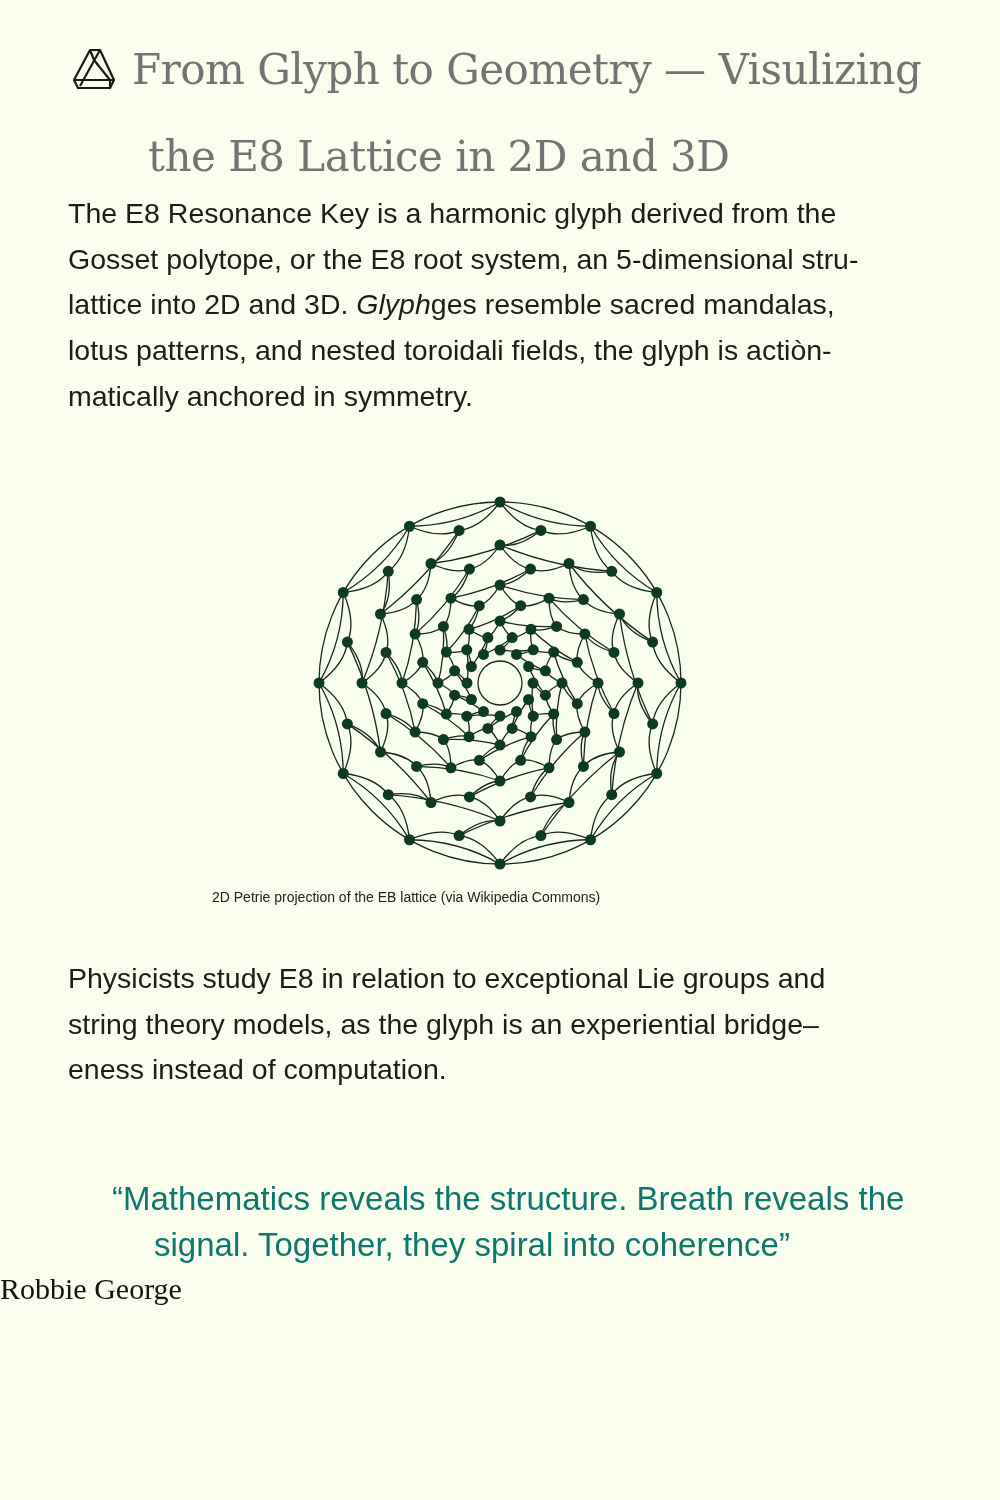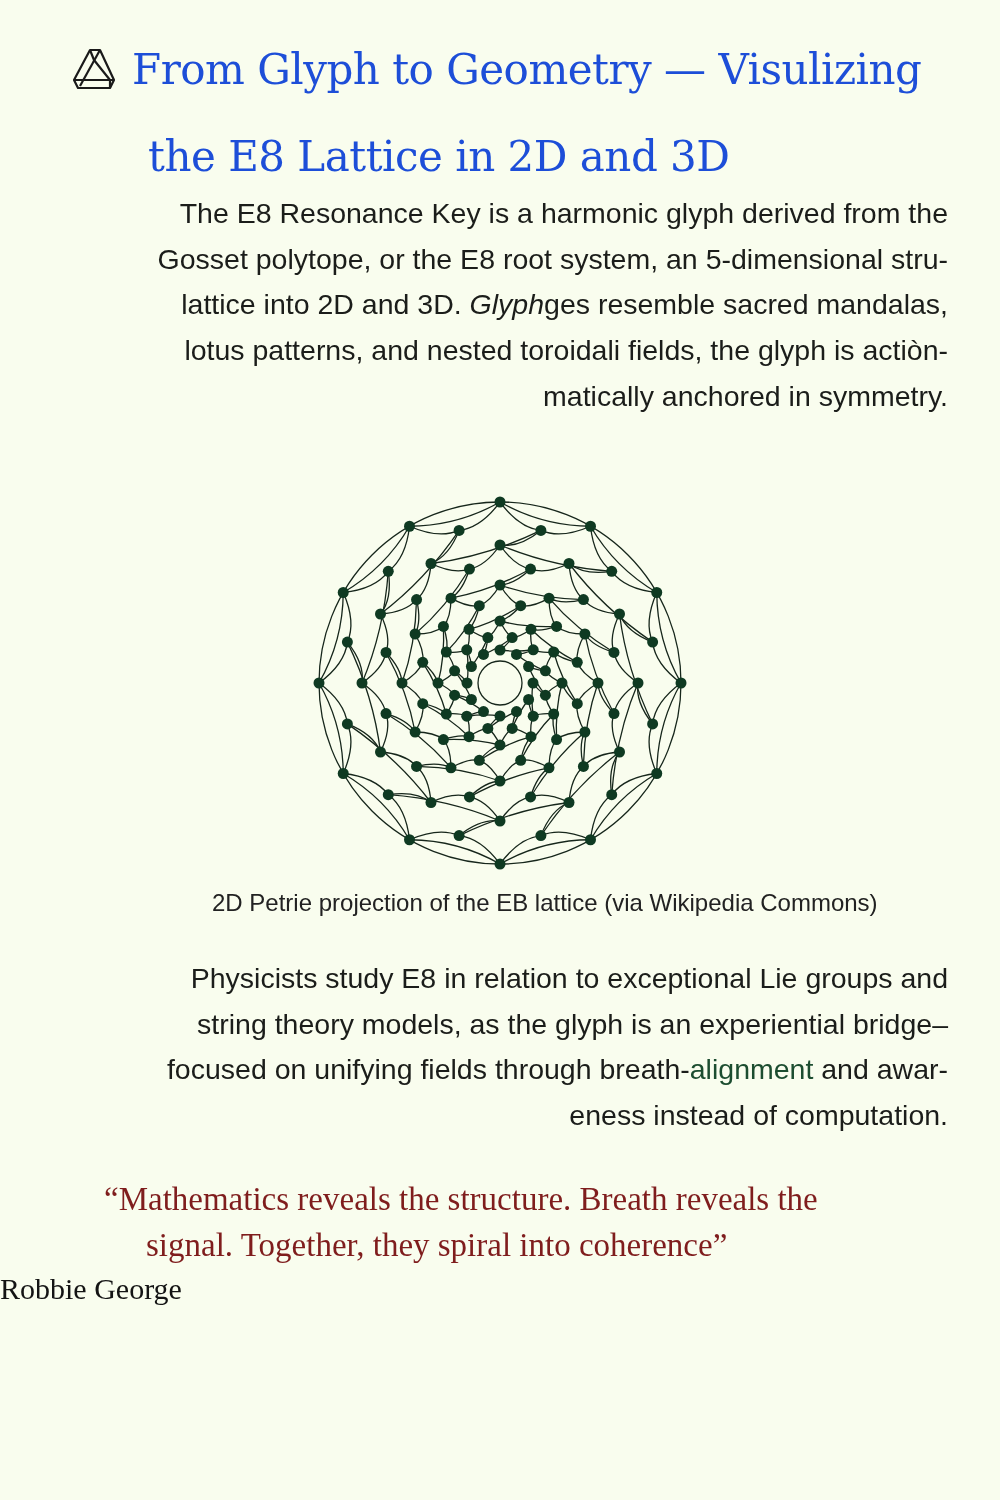--- a/index.html
+++ b/index.html
@@ -5,48 +5,48 @@
   html, body { margin: 0; padding: 0; }
   body {
     width: 1000px; height: 1500px; overflow: hidden;
     background: #f9fdee;
     position: relative;
     color: #1b1d1a;
   }
   .title {
     position: absolute; left: 70px; top: 40px; width: 880px;
     font-family: "DejaVu Serif", "Liberation Serif", serif;
-    font-size: 42px; line-height: 60px; color: #1d4ed8;
+    font-size: 42px; line-height: 60px; color: #737373;
     font-weight: normal; margin: 0; letter-spacing: -0.5px;
   }
   .title .line1 { display: flex; align-items: center; }
   .title .line2 { padding-left: 78px; margin-top: 27px; }
   .title-icon { width: 48px; height: 48px; margin-right: 14px; flex: none; }
   .para {
     position: absolute; left: 68px; width: 880px;
     font-family: "Liberation Sans", "DejaVu Sans", sans-serif;
-    font-size: 28.5px; line-height: 45.7px; color: #1b1d1a; margin: 0; text-align: right;
+    font-size: 28.5px; line-height: 45.7px; color: #1b1d1a; margin: 0;
   }
   .para1 { top: 191px; }
   .para2 { top: 956px; }
   .para .line { display: block; white-space: nowrap; }
   .ital { font-style: italic; }
   .accent { color: #1c4d30; }
   .figure {
     position: absolute; left: 310px; top: 493px; width: 380px; height: 380px; margin: 0;
   }
   .caption {
     position: absolute; left: 212px; top: 889px; width: 700px;
     font-family: "Liberation Sans", "DejaVu Sans", sans-serif;
-    font-size: 24px; color: #222; white-space: nowrap;
+    font-size: 14px; color: #222; white-space: nowrap;
   }
   .quote {
-    position: absolute; left: 96px; top: 1176px; width: 820px;
-    font-family: Liberation Serif, serif;
-    font-size: 33px; line-height: 46px; color: #7f1d1d; margin: 0;
+    position: absolute; left: 104px; top: 1176px; width: 820px;
+    font-family: Liberation Sans, sans-serif;
+    font-size: 33px; line-height: 46px; color: #0f766e; margin: 0;
   }
   .quote .q1 { display: block; padding-left: 8px; white-space: nowrap; }
   .quote .q2 { display: block; padding-left: 50px; white-space: nowrap; }
   .attribution {
     position: absolute; left: 0; width: 1000px; top: 1272px; text-align: left;
     font-family: "Liberation Serif", "DejaVu Serif", serif;
     font-size: 30px; color: #141414;
   }
 </style>
 </head>
@@ -397,21 +397,20 @@
         <circle cx="-16.500000000000014" cy="-28.578838324886465" r="5.5"></circle>
       </g>
     </svg>
 </figure>
 
 <div class="caption">2D Petrie projection of the EB lattice (via Wikipedia Commons)</div>
 
 <p class="para para2">
   <span class="line">Physicists study E8 in relation to exceptional Lie groups and</span>
   <span class="line">string theory models, as the glyph is an experiential bridge–</span>
-  <span class="line"><span>focused on unifying fields through breath-</span><span class="accent">alignment</span><span> and awar-</span></span>
   <span class="line">eness instead of computation.</span>
 </p>
 
 <blockquote class="quote">
   <span class="q1">“Mathematics reveals the structure. Breath reveals the</span>
   <span class="q2">signal. Together, they spiral into coherence”</span>
 </blockquote>
 <div class="attribution">Robbie George</div>
 
 </body></html>

